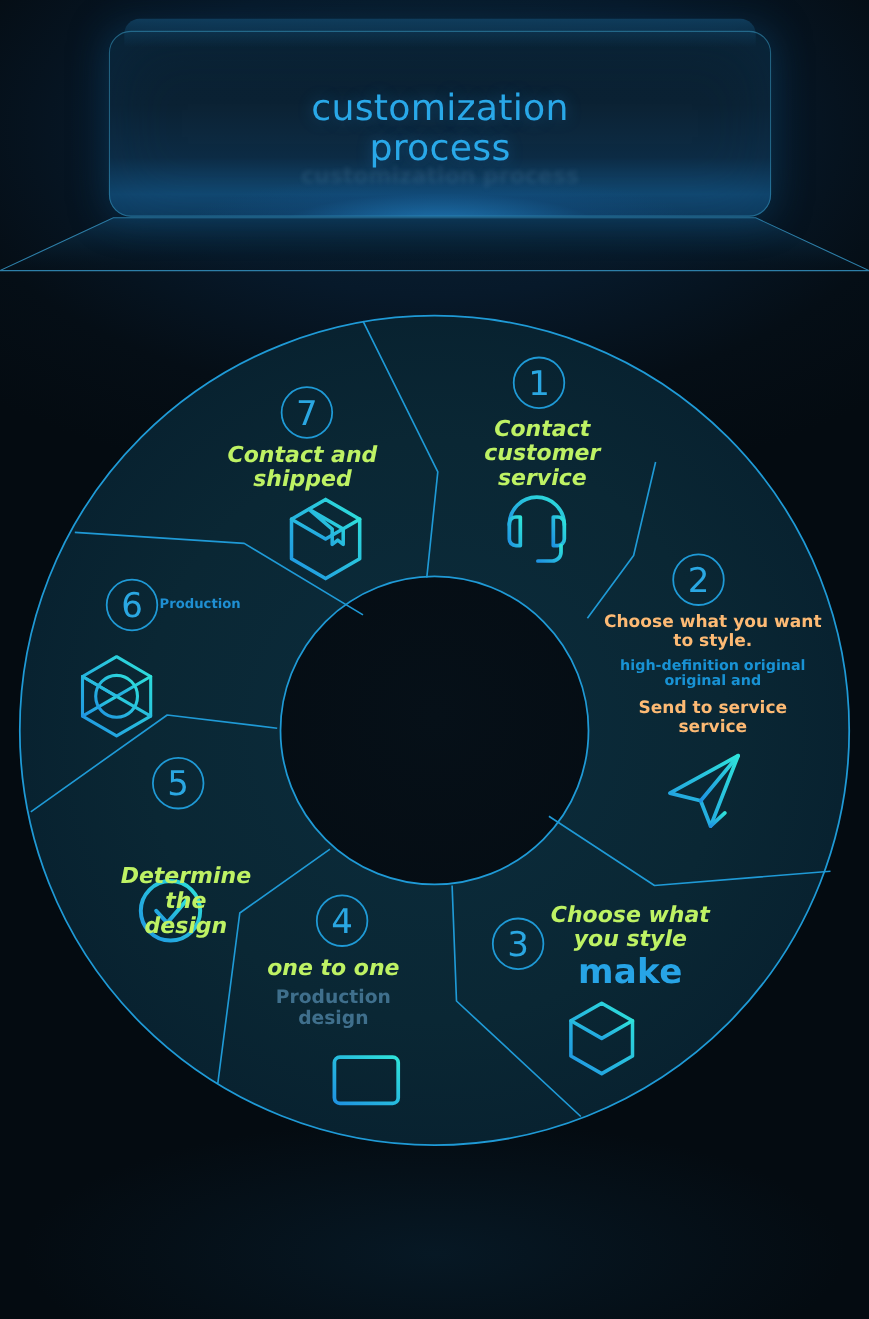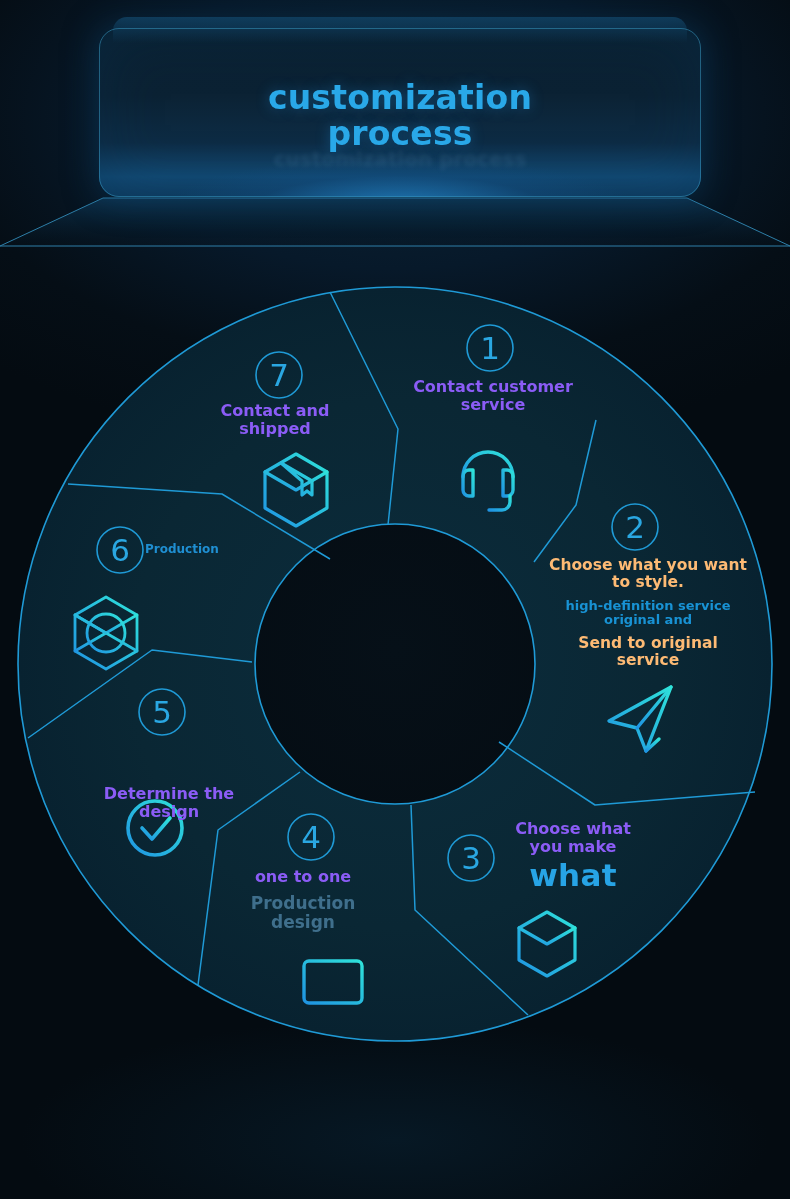--- a/index.html
+++ b/index.html
@@ -36,37 +36,37 @@
   .hdr-panel-border{
     position:absolute;left:99px;top:28px;width:600px;height:167px;
     border:1px solid rgba(54,150,190,.55);border-radius:20px;pointer-events:none;
   }
   .hdr-top-sheen{
     position:absolute;left:113px;top:17px;width:574px;height:26px;border-radius:14px 14px 0 0;
     background:linear-gradient(180deg, rgba(18,70,105,.75), rgba(10,35,55,.05));
   }
   .hdr-title{
     position:absolute;left:99px;top:80px;width:602px;text-align:center;
-    color:#29a8e8;font-size:33px;line-height:1.08;font-weight:bold;letter-spacing:.2px;
+    color:#29a8e8;font-size:33px;line-height:1.08;font-weight:normal;letter-spacing:.2px;
     text-shadow:0 0 14px rgba(30,130,200,.45);
   }
   .hdr-sub{
     position:absolute;left:99px;top:148px;width:602px;text-align:center;
     font-size:20px;font-weight:bold;line-height:1.1;
     color:rgba(110,160,200,.16);
     filter:blur(2.1px);
   }
 
   
   .wheel{position:absolute;left:0;top:262px;width:790px;height:800px;}
   .wheel svg{display:block;}
 
   
   .lbl{position:absolute;text-align:center;line-height:1.12;}
-  .t-main{color:#8b5cf6;font-weight:bold;font-size:16px;}
+  .t-main{color:#bef264;font-weight:bold;font-size:20px;font-style:italic;}
   .t-strong{color:#fdba74;font-weight:bold;font-size:15.5px;}
   .t-sub{color:#1892d4;font-weight:bold;font-size:13px;}
   .t-dim{color:#3f6f8c;font-weight:bold;font-size:17px;}
   .t-big{color:#27a4e6;font-weight:bold;font-size:31px;letter-spacing:.3px;}
   .t-small{color:#1f8fd2;font-weight:bold;font-size:12px;}
 </style>
 </head>
 <body>
 
 <div class="stage">
@@ -222,30 +222,30 @@
   </div>
 
   <div class="lbl t-main" style="left:403px;top:378px;width:180px;">
     <div>Contact customer</div>
     <div>service</div>
   </div>
 
   <div class="lbl" style="left:548px;top:557px;width:200px;">
     <div class="t-strong">Choose what you want</div>
     <div class="t-strong">to style.</div>
-    <div class="t-sub" style="margin-top:7px;">high-definition service</div>
+    <div class="t-sub" style="margin-top:7px;">high-definition original</div>
     <div class="t-sub">original and</div>
-    <div class="t-strong" style="margin-top:7px;">Send to original</div>
+    <div class="t-strong" style="margin-top:7px;">Send to service</div>
     <div class="t-strong">service</div>
   </div>
 
   <div class="lbl" style="left:492px;top:820px;width:162px;">
     <div class="t-main">Choose what</div>
-    <div class="t-main">you make</div>
-    <div class="t-big" style="margin-top:2px;">what</div>
+    <div class="t-main">you style</div>
+    <div class="t-big" style="margin-top:2px;">make</div>
   </div>
 
   <div class="lbl" style="left:222px;top:868px;width:162px;">
     <div class="t-main">one to one</div>
     <div class="t-dim" style="margin-top:8px;">Production</div>
     <div class="t-dim">design</div>
   </div>
 
   <div class="lbl t-main" style="left:88px;top:741px;width:162px;margin-top:44px;">
     <div>Determine the</div>

